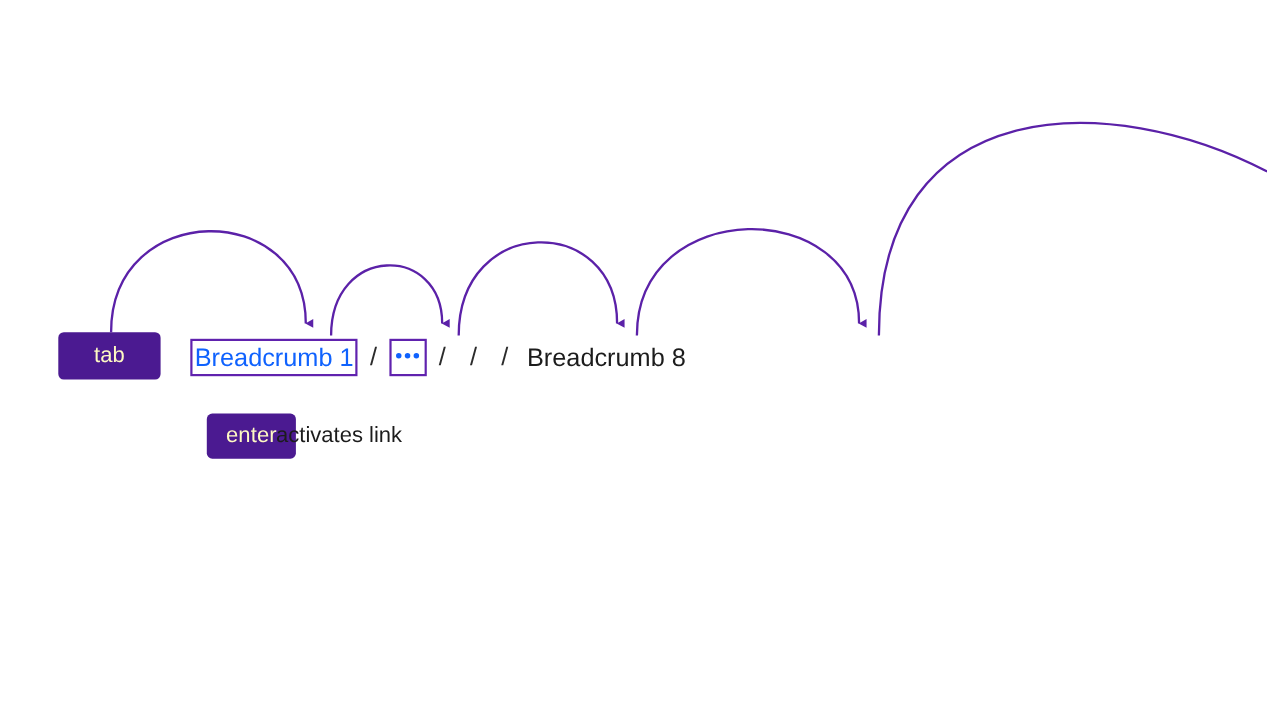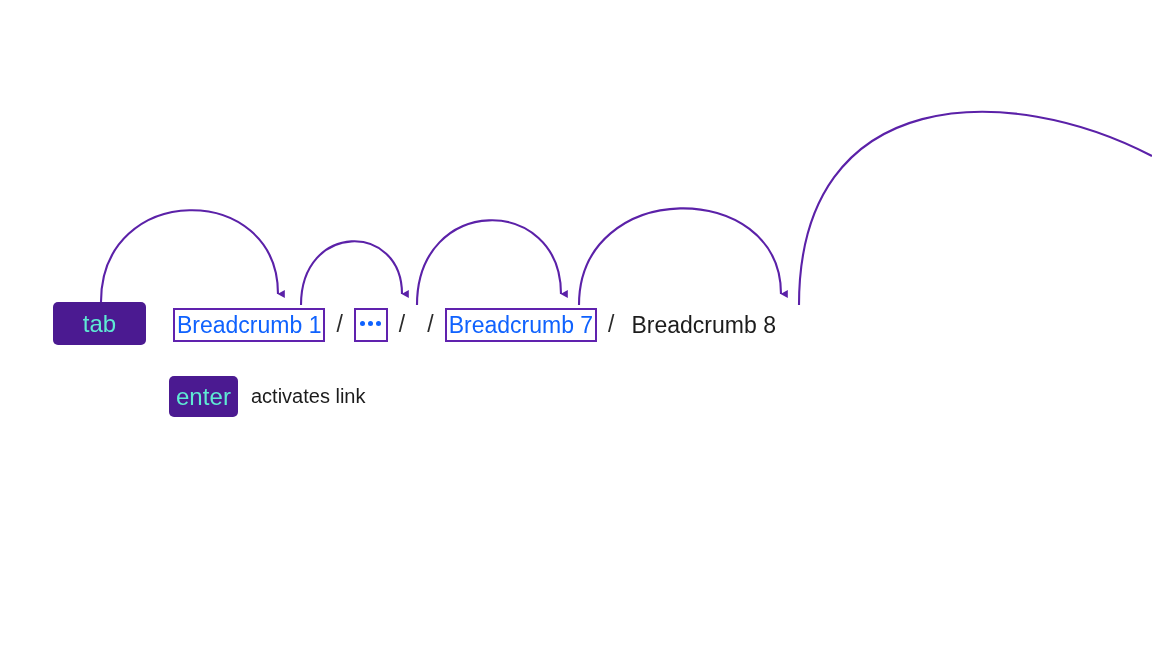--- a/index.html
+++ b/index.html
@@ -35,36 +35,36 @@
     z-index: 1;
   }
 
   
   .keycap {
     position: absolute;
     display: flex;
     align-items: center;
     justify-content: center;
     background: #4b1a91;
-    color: #5eead4;
+    color: #fef9c3;
     border-radius: 5px;
-    font-size: 24px;
+    font-size: 20px;
     letter-spacing: 0.1px;
     z-index: 3;
   }
   #key-tab {
     left: 53px;
     top: 302px;
     width: 93px;
     height: 43px;
   }
   #key-enter {
-    left: 169px;
+    left: 188px;
     top: 376px;
-    width: 69px;
+    width: 81px;
     height: 41px;
   }
 
   
   #breadcrumb-row {
     position: absolute;
     left: 173px;
     top: 305px;
     height: 40px;
     display: flex;
@@ -178,23 +178,20 @@
       <span class="dots">
           <i></i>
           <i></i>
           <i></i>
         </span>
     </span>
     <span class="sep">/</span>
 
     <span class="sep">/</span>
 
-    <span class="crumb focused">
-      <span>Breadcrumb 7</span>
-    </span>
     <span class="sep">/</span>
 
     <span class="crumb current">
       <span>Breadcrumb 8</span>
     </span>
   </nav>
 
   <div class="keycap" id="key-enter">
     <span>enter</span>
   </div>

